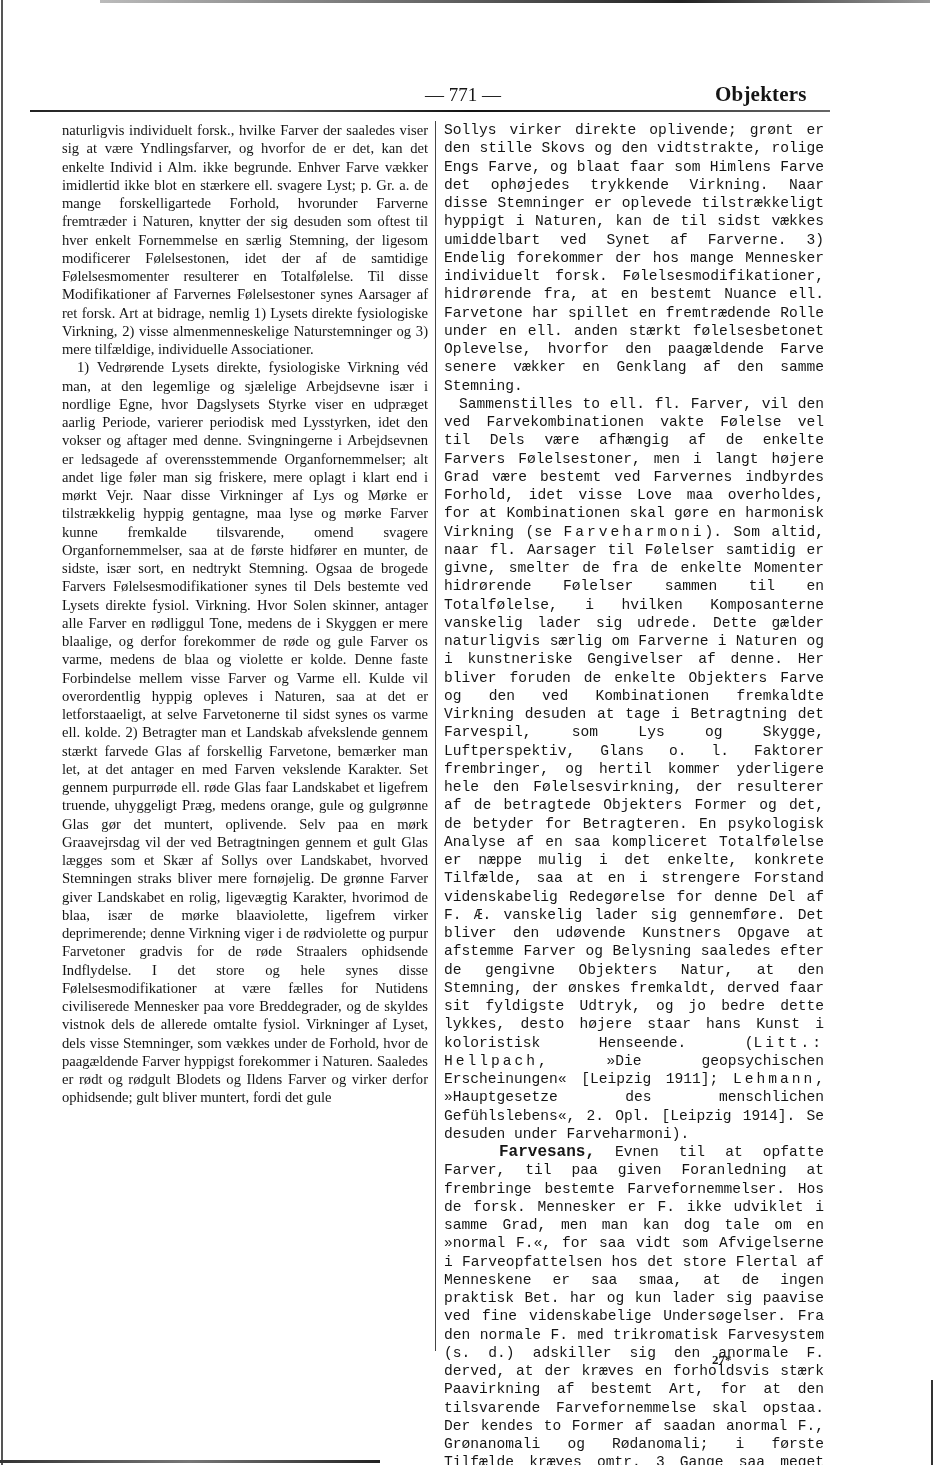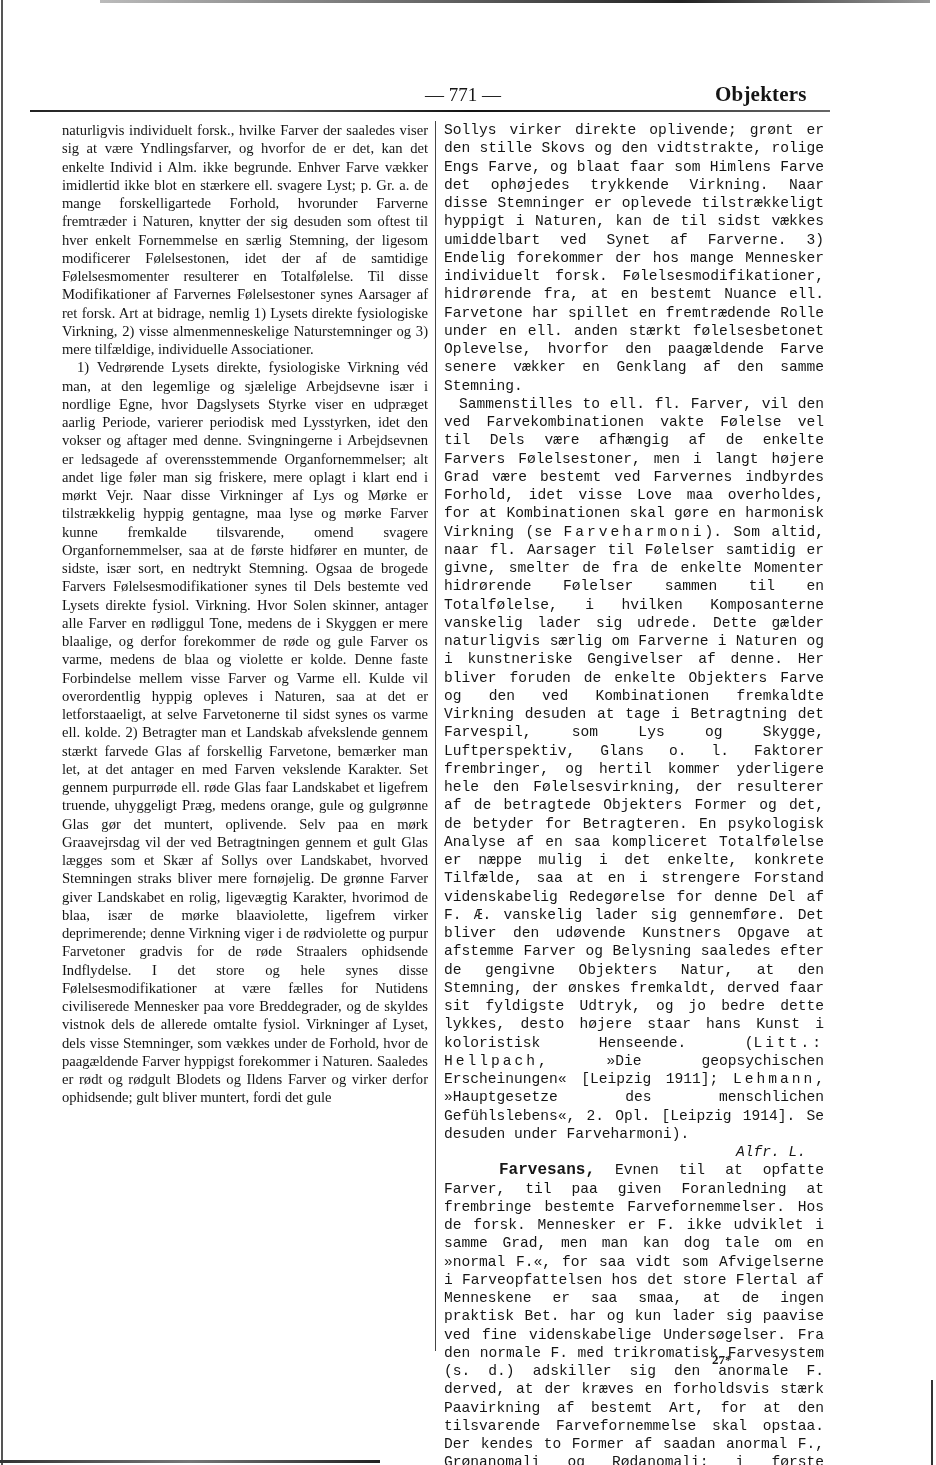--- a/index.html
+++ b/index.html
@@ -49,17 +49,16 @@
 <div class="column col-left">
   <p>naturligvis individuelt forsk., hvilke Farver der saaledes viser sig at være Yndlingsfarver, og hvorfor de er det, kan det enkelte Individ i Alm. ikke begrunde. Enhver Farve vækker imidlertid ikke blot en stærkere ell. svagere Lyst; p. Gr. a. de mange forskelligartede Forhold, hvorunder Farverne fremtræder i Naturen, knytter der sig desuden som oftest til hver enkelt Fornemmelse en særlig Stemning, der ligesom modificerer Følelsestonen, idet der af de samtidige Følelsesmomenter resulterer en Totalfølelse. Til disse Modifikationer af Farvernes Følelsestoner synes Aarsager af ret forsk. Art at bidrage, nemlig 1) Lysets direkte fysiologiske Virkning, 2) visse almenmenneskelige Naturstemninger og 3) mere tilfældige, individuelle Associationer.</p>
   <p class="indent">1) Vedrørende Lysets direkte, fysiologiske Virkning véd man, at den legemlige og sjælelige Arbejdsevne især i nordlige Egne, hvor Dagslysets Styrke viser en udpræget aarlig Periode, varierer periodisk med Lysstyrken, idet den vokser og aftager med denne. Svingningerne i Arbejdsevnen er ledsagede af overensstemmende Organfornemmelser; alt andet lige føler man sig friskere, mere oplagt i klart end i mørkt Vejr. Naar disse Virkninger af Lys og Mørke er tilstrækkelig hyppig gentagne, maa lyse og mørke Farver kunne fremkalde tilsvarende, omend svagere Organfornemmelser, saa at de første hidfører en munter, de sidste, især sort, en nedtrykt Stemning. Ogsaa de brogede Farvers Følelsesmodifikationer synes til Dels bestemte ved Lysets direkte fysiol. Virkning. Hvor Solen skinner, antager alle Farver en rødliggul Tone, medens de i Skyggen er mere blaalige, og derfor forekommer de røde og gule Farver os varme, medens de blaa og violette er kolde. Denne faste Forbindelse mellem visse Farver og Varme ell. Kulde vil overordentlig hyppig opleves i Naturen, saa at det er letforstaaeligt, at selve Farvetonerne til sidst synes os varme ell. kolde. 2) Betragter man et Landskab afvekslende gennem stærkt farvede Glas af forskellig Farvetone, bemærker man let, at det antager en med Farven vekslende Karakter. Set gennem purpurrøde ell. røde Glas faar Landskabet et ligefrem truende, uhyggeligt Præg, medens orange, gule og gulgrønne Glas gør det muntert, oplivende. Selv paa en mørk Graavejrsdag vil der ved Betragtningen gennem et gult Glas lægges som et Skær af Sollys over Landskabet, hvorved Stemningen straks bliver mere fornøjelig. De grønne Farver giver Landskabet en rolig, ligevægtig Karakter, hvorimod de blaa, især de mørke blaaviolette, ligefrem virker deprimerende; denne Virkning viger i de rødviolette og purpur Farvetoner gradvis for de røde Straalers ophidsende Indflydelse. I det store og hele synes disse Følelsesmodifikationer at være fælles for Nutidens civiliserede Mennesker paa vore Breddegrader, og de skyldes vistnok dels de allerede omtalte fysiol. Virkninger af Lyset, dels visse Stemninger, som vækkes under de Forhold, hvor de paagældende Farver hyppigst forekommer i Naturen. Saaledes er rødt og rødgult Blodets og Ildens Farver og virker derfor ophidsende; gult bliver muntert, fordi det gule</p>
 </div>
 
 <div class="column-divider"></div>
 
 <div class="column col-right">
   <p>Sollys virker direkte oplivende; grønt er den stille Skovs og den vidtstrakte, rolige Engs Farve, og blaat faar som Himlens Farve det ophøjedes trykkende Virkning. Naar disse Stemninger er oplevede tilstrækkeligt hyppigt i Naturen, kan de til sidst vækkes umiddelbart ved Synet af Farverne. 3) Endelig forekommer der hos mange Mennesker individuelt forsk. Følelsesmodifikationer, hidrørende fra, at en bestemt Nuance ell. Farvetone har spillet en fremtrædende Rolle under en ell. anden stærkt følelsesbetonet Oplevelse, hvorfor den paagældende Farve senere vækker en Genklang af den samme Stemning.</p>
   <p class="indent"><span>Sammenstilles to ell. fl. Farver, vil den ved Farvekombinationen vakte Følelse vel til Dels være afhængig af de enkelte Farvers Følelsestoner, men i langt højere Grad være bestemt ved Farvernes indbyrdes Forhold, idet visse Love maa overholdes, for at Kombinationen skal gøre en harmonisk Virkning (se </span><span class="spaced">Farveharmoni</span><span>). Som altid, naar fl. Aarsager til Følelser samtidig er givne, smelter de fra de enkelte Momenter hidrørende Følelser sammen til en Totalfølelse, i hvilken Komposanterne vanskelig lader sig udrede. Dette gælder naturligvis særlig om Farverne i Naturen og i kunstneriske Gengivelser af denne. Her bliver foruden de enkelte Objekters Farve og den ved Kombinationen fremkaldte Virkning desuden at tage i Betragtning det Farvespil, som Lys og Skygge, Luftperspektiv, Glans o. l. Faktorer frembringer, og hertil kommer yderligere hele den Følelsesvirkning, der resulterer af de betragtede Objekters Former og det, de betyder for Betragteren. En psykologisk Analyse af en saa kompliceret Totalfølelse er næppe mulig i det enkelte, konkrete Tilfælde, saa at en i strengere Forstand videnskabelig Redegørelse for denne Del af F. Æ. vanskelig lader sig gennemføre. Det bliver den udøvende Kunstners Opgave at afstemme Farver og Belysning saaledes efter de gengivne Objekters Natur, at den Stemning, der ønskes fremkaldt, derved faar sit fyldigste Udtryk, og jo bedre dette lykkes, desto højere staar hans Kunst i koloristisk Henseende. (</span><span class="spaced">Litt.:</span> <span class="spaced">Hellpach</span><span>, »Die geopsychischen Erscheinungen« [Leipzig 1911]; </span><span class="spaced">Lehmann</span><span>, »Hauptgesetze des menschlichen Gefühlslebens«, 2. Opl. [Leipzig 1914]. Se desuden under Farveharmoni).</span></p>
-  <p class="signature">Alfr. L.</p>
   <p class="indent"><span class="entry-head">Farvesans,</span><span> Evnen til at opfatte Farver, til paa given Foranledning at frembringe bestemte Farvefornemmelser. Hos de forsk. Mennesker er F. ikke udviklet i samme Grad, men man kan dog tale om en »normal F.«, for saa vidt som Afvigelserne i Farveopfattelsen hos det store Flertal af Menneskene er saa smaa, at de ingen praktisk Bet. har og kun lader sig paavise ved fine videnskabelige Undersøgelser. Fra den normale F. med trikromatisk Farvesystem (s. d.) adskiller sig den anormale F. derved, at der kræves en forholdsvis stærk Paavirkning af bestemt Art, for at den tilsvarende Farvefornemmelse skal opstaa. Der kendes to Former af saadan anormal F., Grønanomali og Rødanomali; i første Tilfælde kræves omtr. 3 Gange saa meget grønt, i sidste Tilfælde 4 Gange saa me-</span></p>
 </div>
 
 <div class="sheet-mark">27*</div>
 
 </body></html>

